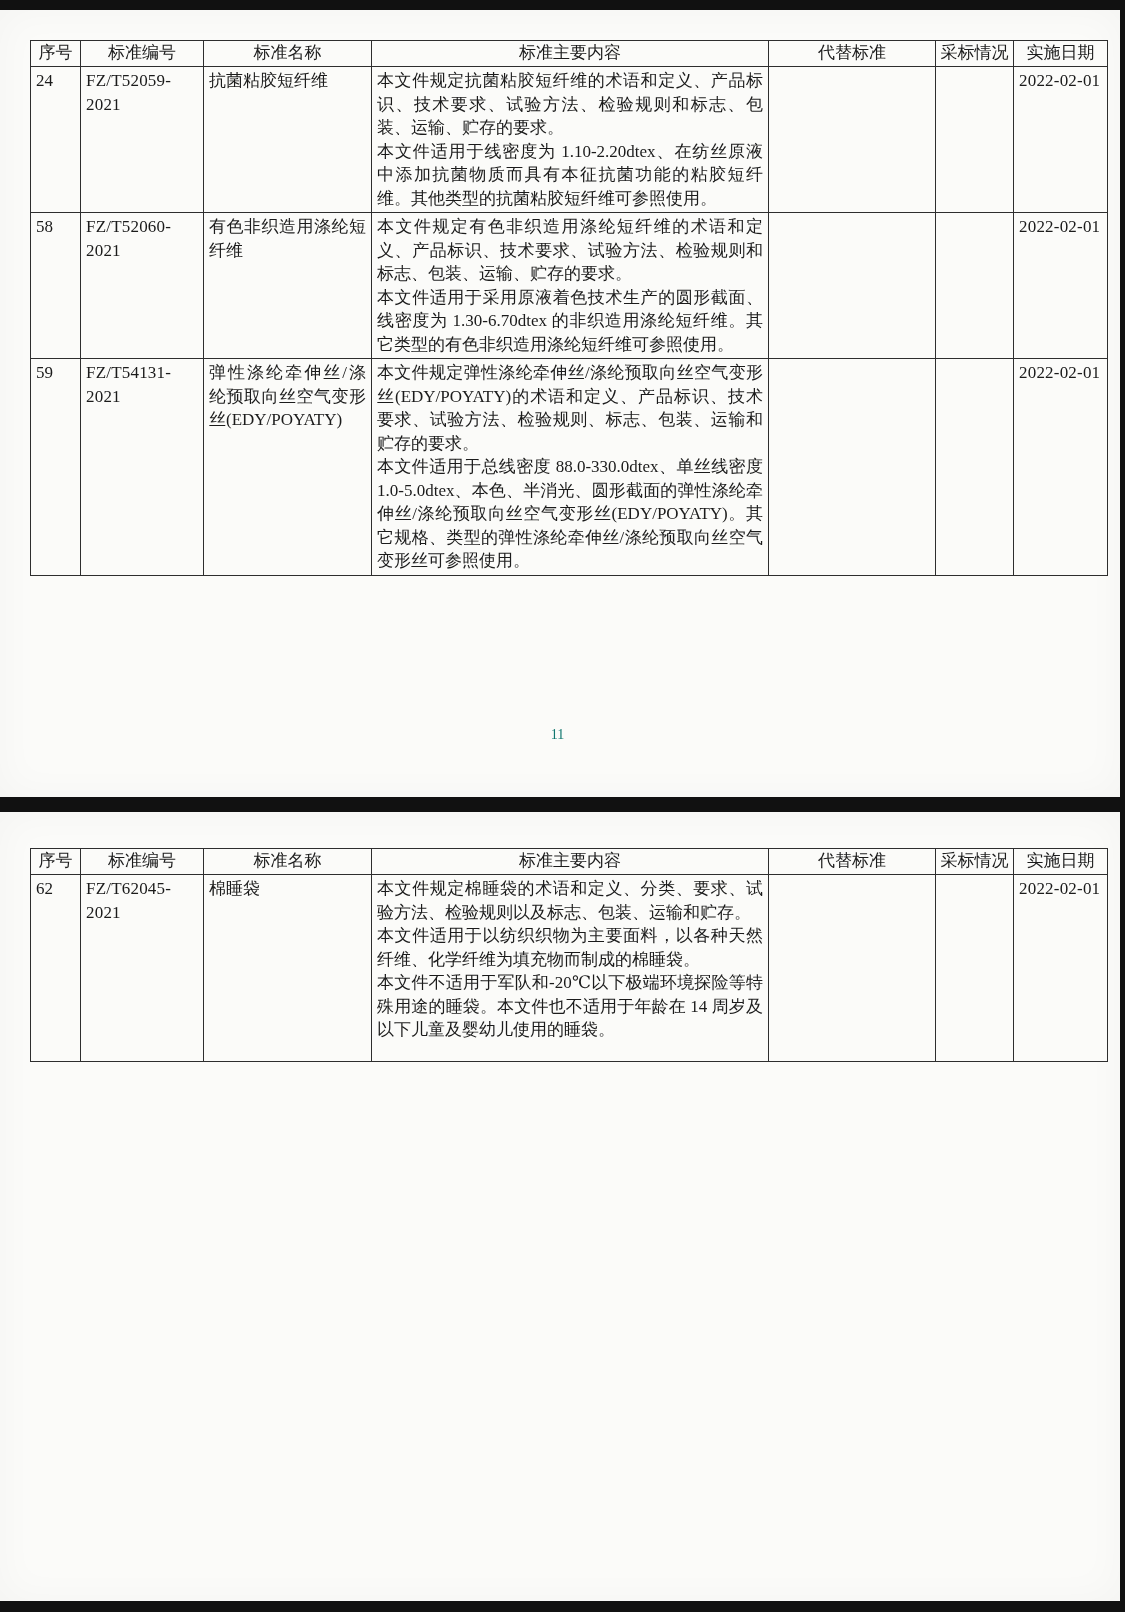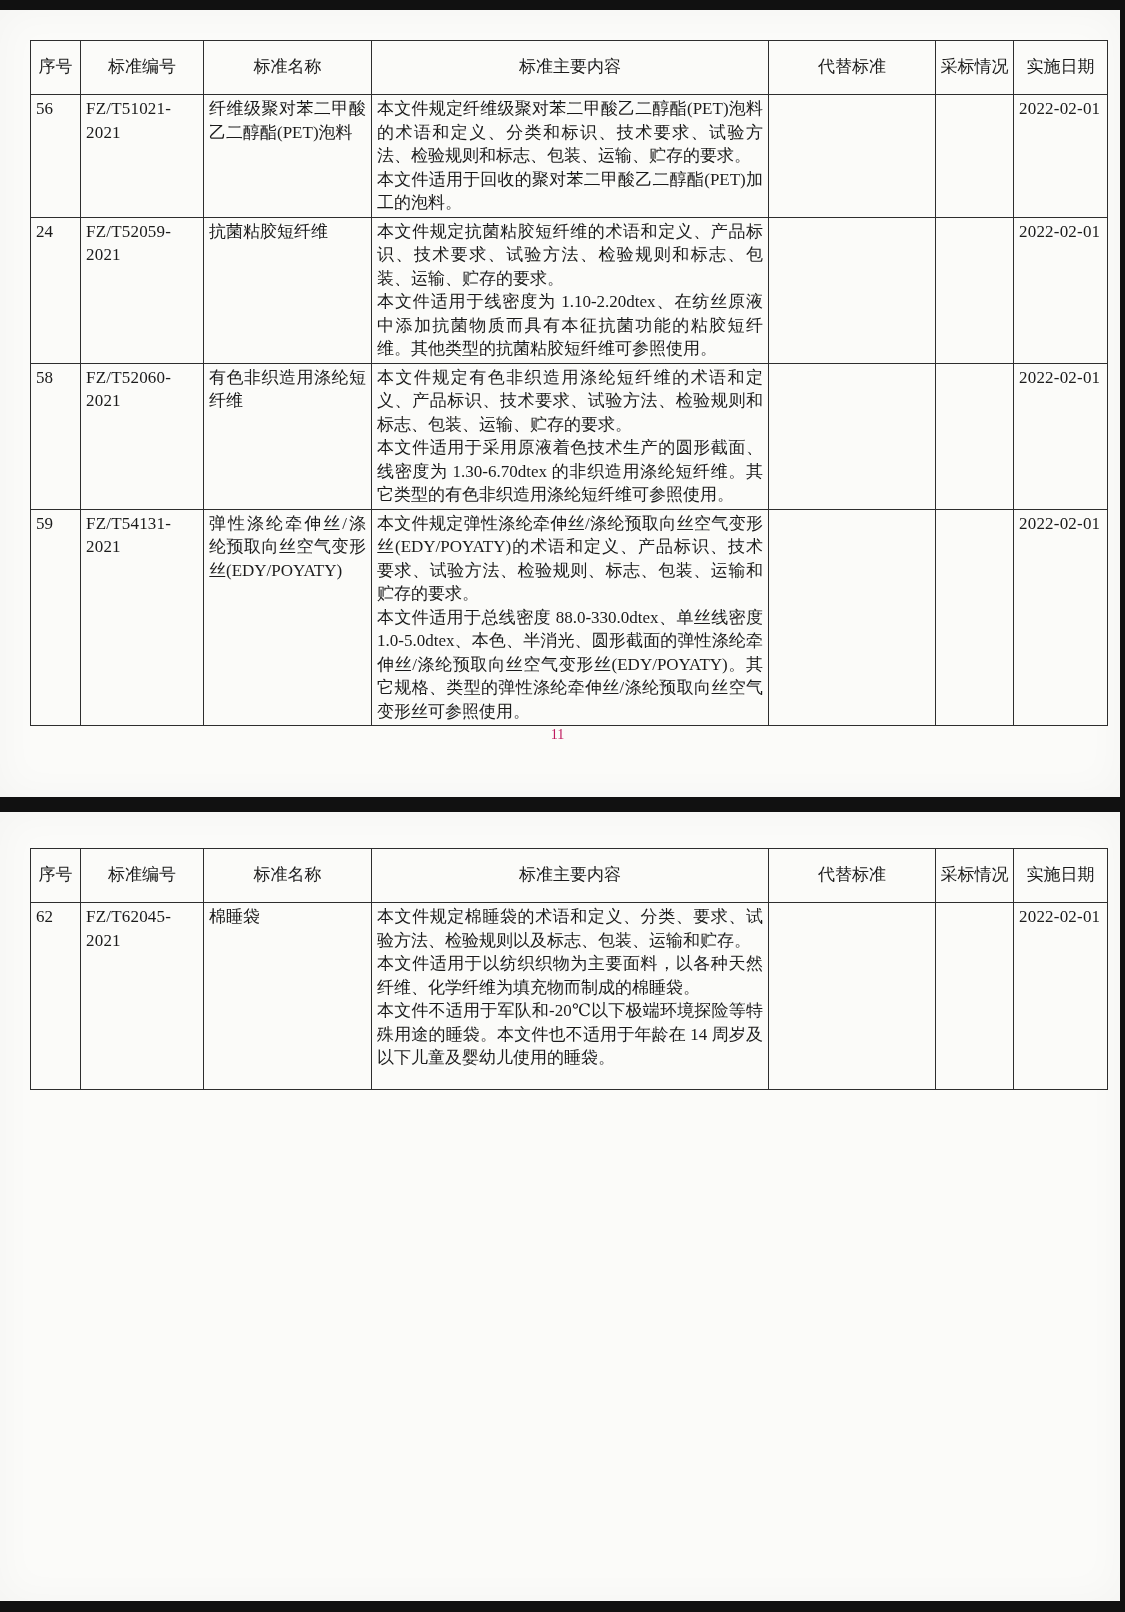--- a/index.html
+++ b/index.html
@@ -36,21 +36,21 @@
     vertical-align:top;
     font-size:17px;
     line-height:23.5px;
     padding:2px 5px;
     overflow:hidden;
   }
   table.std-table th{
     font-weight:normal;
     text-align:center;
     height:23px;
-    padding:15px 2px;
+    padding:1px 2px;
     line-height:22px;
   }
   .col0{width:45px;}
   .col1{width:118px;}
   .col2{width:163px;margin-top:6px;}
   .col3{width:392px;}
   .col4{width:162px;}
   .col5{width:73px;margin-left:39px;}
   .col6{width:89px;}
 
@@ -68,21 +68,21 @@
   .p0r3{height:176px;}
   .p1r0{height:117px;}
   .p1r1{height:85px;}
   .p1r2{height:187px;}
 
   .page-footer{
     position:absolute;
     left:0;right:5px;
     text-align:center;
     font-size:14px;
-    color:#be185d;
+    color:#0f766e;
   }
   .page1 .page-footer{bottom:54px;}
   .page2 .page-footer{bottom:36px;}
 </style>
 </head>
 <body>
 
 <div id="pages-root">
   <div class="page page1">
     <table class="std-table">
@@ -91,32 +91,20 @@
             <th class="col0">序号</th>
             <th class="col1">标准编号</th>
             <th class="col2">标准名称</th>
             <th class="col3">标准主要内容</th>
             <th class="col4">代替标准</th>
             <th class="col5">采标情况</th>
             <th class="col6">实施日期</th>
           </tr>
       </thead>
       <tbody>
-          <tr class="p0r0">
-            <td class="cell-serial col0">56</td>
-            <td class="cell-code col1">FZ/T51021-2021</td>
-            <td class="cell-name col2">纤维级聚对苯二甲酸乙二醇酯(PET)泡料</td>
-            <td class="cell-content col3">
-              <div class="para">本文件规定纤维级聚对苯二甲酸乙二醇酯(PET)泡料的术语和定义、分类和标识、技术要求、试验方法、检验规则和标志、包装、运输、贮存的要求。</div>
-              <div class="para">本文件适用于回收的聚对苯二甲酸乙二醇酯(PET)加工的泡料。</div>
-            </td>
-            <td class="cell-replaced col4"></td>
-            <td class="cell-adoption col5"></td>
-            <td class="cell-date col6">2022-02-01</td>
-          </tr>
           <tr class="p0r1">
             <td class="cell-serial col0">24</td>
             <td class="cell-code col1">FZ/T52059-2021</td>
             <td class="cell-name col2">抗菌粘胶短纤维</td>
             <td class="cell-content col3">
               <div class="para">本文件规定抗菌粘胶短纤维的术语和定义、产品标识、技术要求、试验方法、检验规则和标志、包装、运输、贮存的要求。</div>
               <div class="para">本文件适用于线密度为 1.10-2.20dtex、在纺丝原液中添加抗菌物质而具有本征抗菌功能的粘胶短纤维。其他类型的抗菌粘胶短纤维可参照使用。</div>
             </td>
             <td class="cell-replaced col4"></td>
             <td class="cell-adoption col5"></td>

